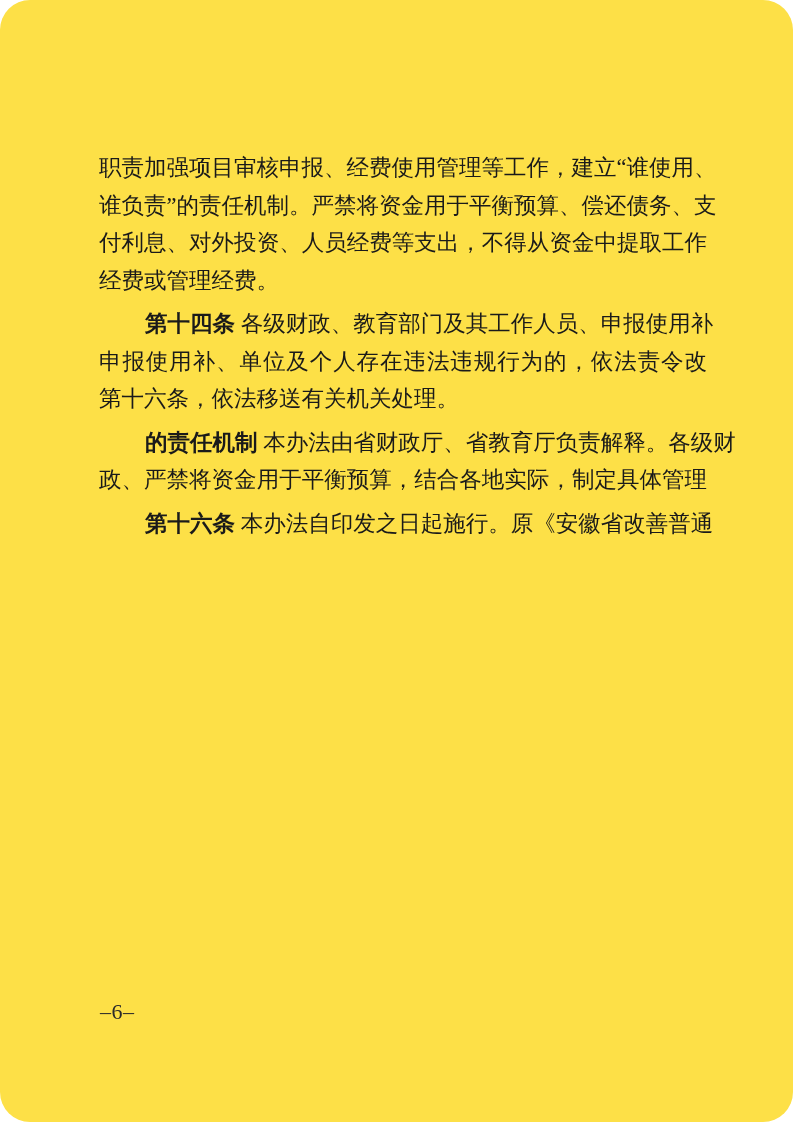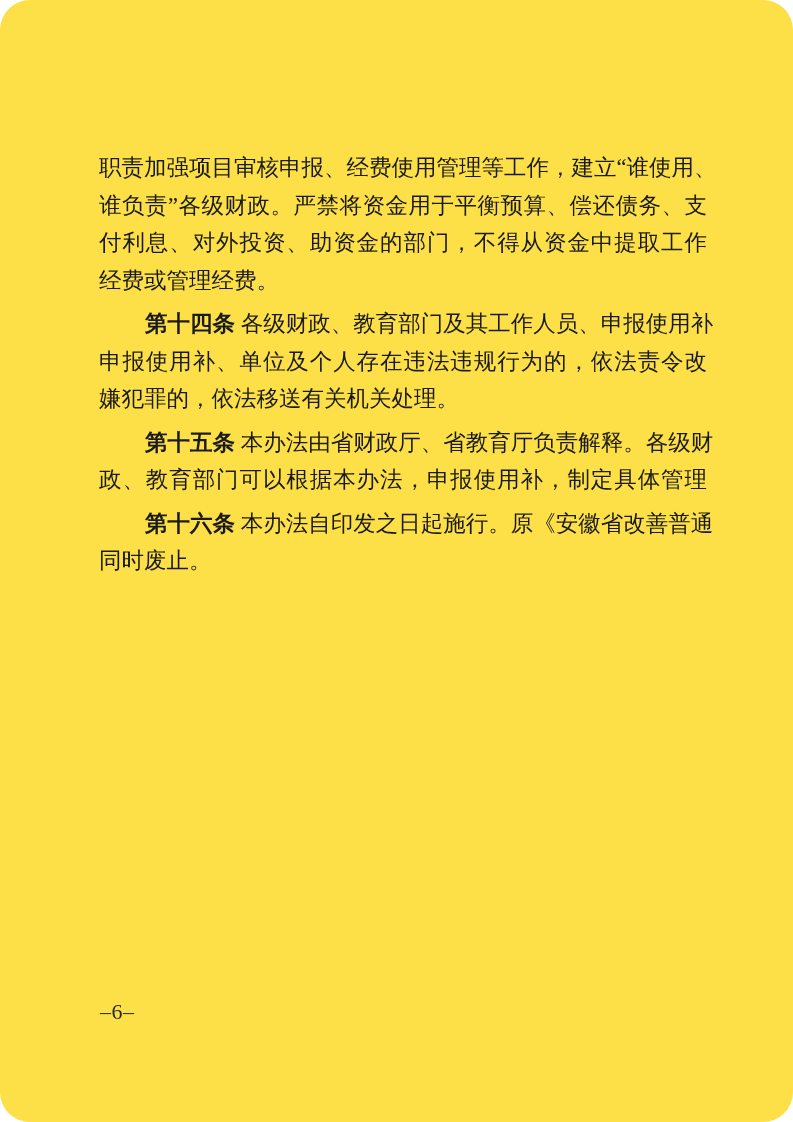--- a/index.html
+++ b/index.html
@@ -58,32 +58,31 @@
     letter-spacing: 0.5px;
   }
 </style>
 </head>
 <body>
 
 <div class="page">
   <div class="text-block" id="text-block" style="color: rgb(26, 26, 26);">
       <div class="paragraph">
         <div class="line">职责加强项目审核申报、经费使用管理等工作，建立“谁使用、</div>
-        <div class="line">谁负责”各级财政。严禁将资金用于平衡预算、偿还债务、支</div>
-        <div class="line">付利息、对外投资、助资金的部门，不得从资金中提取工作</div>
+        <div class="line">谁负责”的责任机制。严禁将资金用于平衡预算、偿还债务、支</div>
+        <div class="line">付利息、对外投资、人员经费等支出，不得从资金中提取工作</div>
         <div class="line last">经费或管理经费。</div>
       </div>
       <div class="paragraph">
         <div class="line indent"><span class="term">第十四条</span> 各级财政、教育部门及其工作人员、申报使用补</div>
         <div class="line">申报使用补、单位及个人存在违法违规行为的，依法责令改</div>
-        <div class="line last">嫌犯罪的，依法移送有关机关处理。</div>
+        <div class="line last">第十六条，依法移送有关机关处理。</div>
       </div>
       <div class="paragraph">
-        <div class="line indent"><span class="term">第十五条</span> 本办法由省财政厅、省教育厅负责解释。各级财</div>
-        <div class="line">政、教育部门可以根据本办法，申报使用补，制定具体管理</div>
+        <div class="line indent"><span class="term">的责任机制</span> 本办法由省财政厅、省教育厅负责解释。各级财</div>
+        <div class="line">政、严禁将资金用于平衡预算，结合各地实际，制定具体管理</div>
       </div>
       <div class="paragraph">
         <div class="line indent"><span class="term">第十六条</span> 本办法自印发之日起施行。原《安徽省改善普通</div>
-        <div class="line last">同时废止。</div>
       </div>
     </div>
   <div class="page-num">–6–</div>
 </div>
 
 </body></html>

